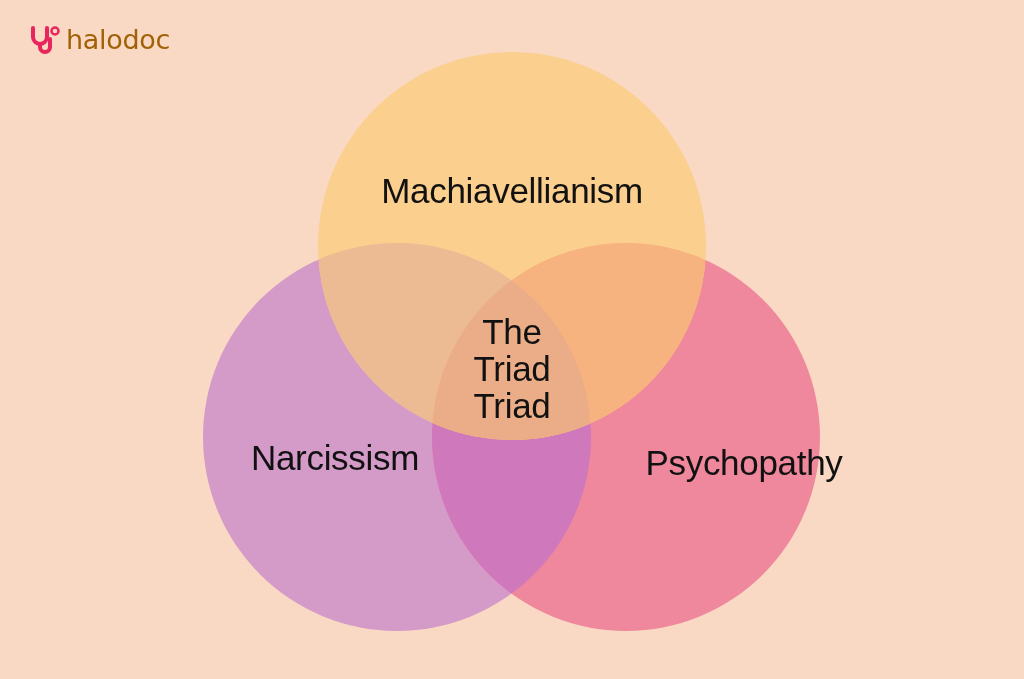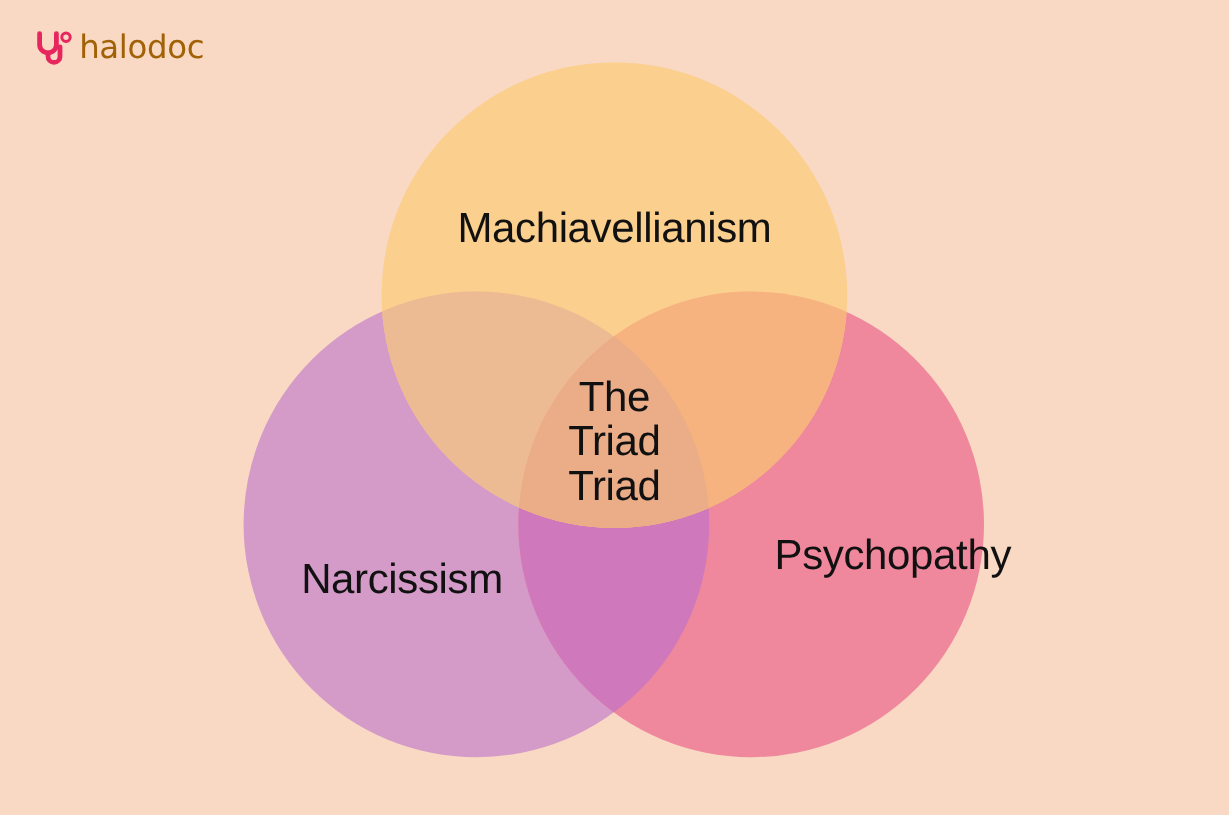--- a/index.html
+++ b/index.html
@@ -39,19 +39,19 @@
   </g>
   <g clip-path="url(#cR)">
     <circle cx="512" cy="246" r="194" fill="#f6b27f"></circle>
     <g clip-path="url(#cL)">
       <circle cx="512" cy="246" r="194" fill="#eaad88"></circle>
     </g>
   </g>
 </svg>
 
 <div class="label" style="left:512px; top:191px;">Machiavellianism</div>
-<div class="label" style="left:335px; top:483px;">Narcissism</div>
+<div class="label" style="left:335px; top:458px;">Narcissism</div>
 <div class="label" style="left:744px; top:463px;">Psychopathy</div>
 <div class="label center-label" style="left:512px; top:368px;">
   <div>The</div>
   <div>Triad</div>
   <div>Triad</div>
 </div>
 
 </body></html>

